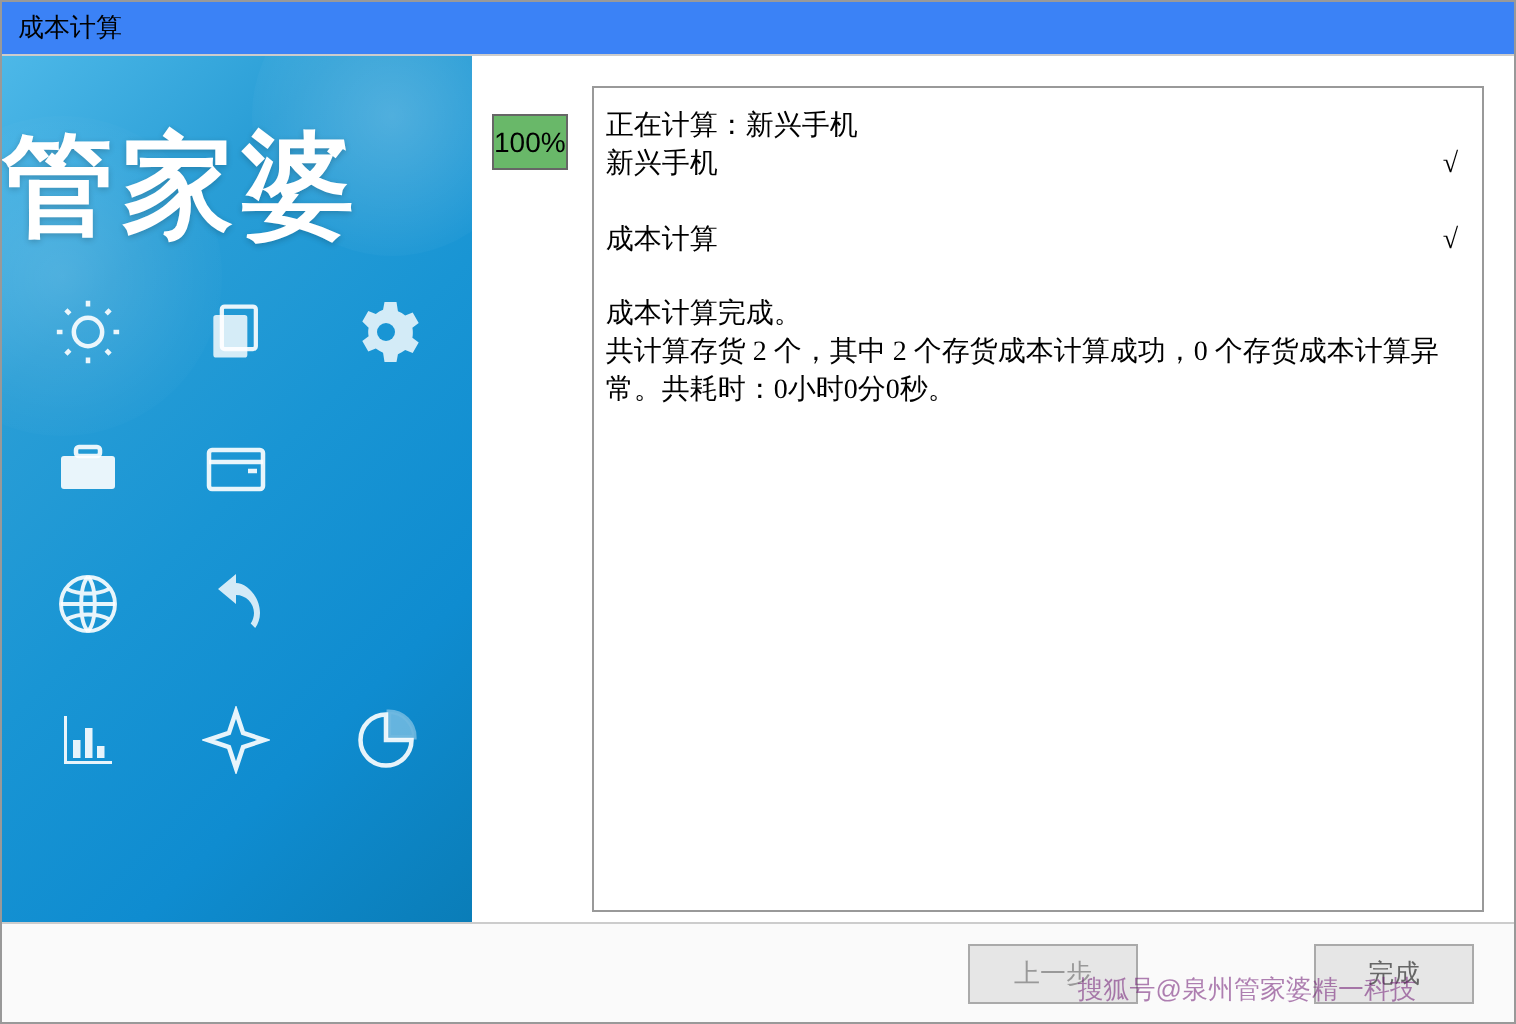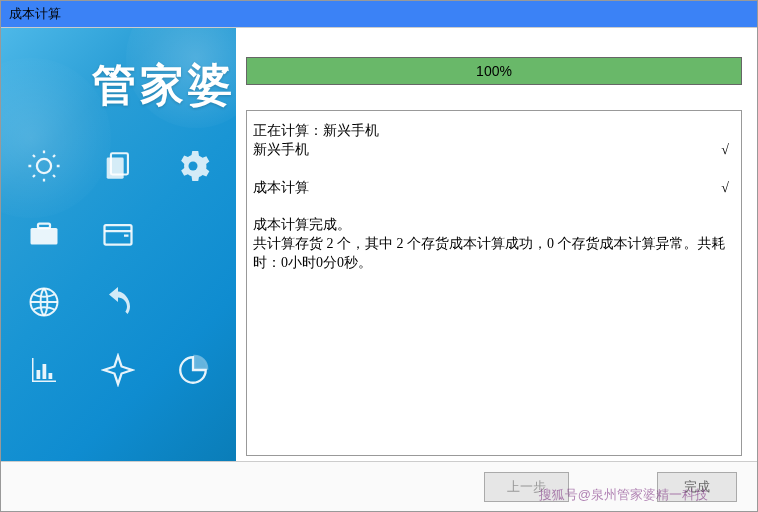--- a/index.html
+++ b/index.html
@@ -58,23 +58,23 @@
       width: 160px;
       height: 160px;
       background: radial-gradient(circle, rgba(255,255,255,0.15) 0%, rgba(255,255,255,0.03) 60%, transparent 80%);
       border-radius: 50%;
     }
     .brand {
       position: absolute;
       top: 28px;
       left: 0;
       right: 0;
-      text-align: right;
+      text-align: left;
       color: #fff;
-      font-size: 44px;
+      font-size: 56px;
       font-weight: bold;
       z-index: 2;
       letter-spacing: 4px;
       text-shadow: 0 1px 3px rgba(0,0,0,0.2);
     }
     .icon-grid {
       position: absolute;
       top: 120px;
       left: 20px;
       right: 20px;
@@ -86,21 +86,21 @@
     .icon-cell {
       display: flex;
       align-items: center;
       justify-content: center;
       color: rgba(255,255,255,0.9);
     }
     .main {
       flex: 1;
       padding: 15px 15px 5px 10px;
       display: flex;
-      flex-direction: column;
+      flex-direction: row;
       gap: 12px;
     }
     .progress-wrap {
       height: 55px;
       display: flex;
       align-items: center;
     }
     .progress-bar {
       width: 100%;
       height: 28px;

